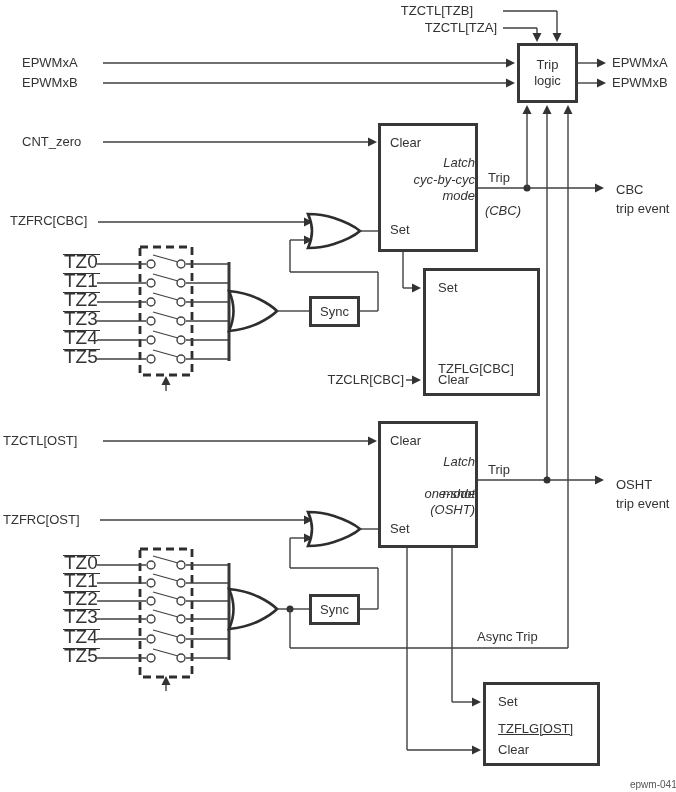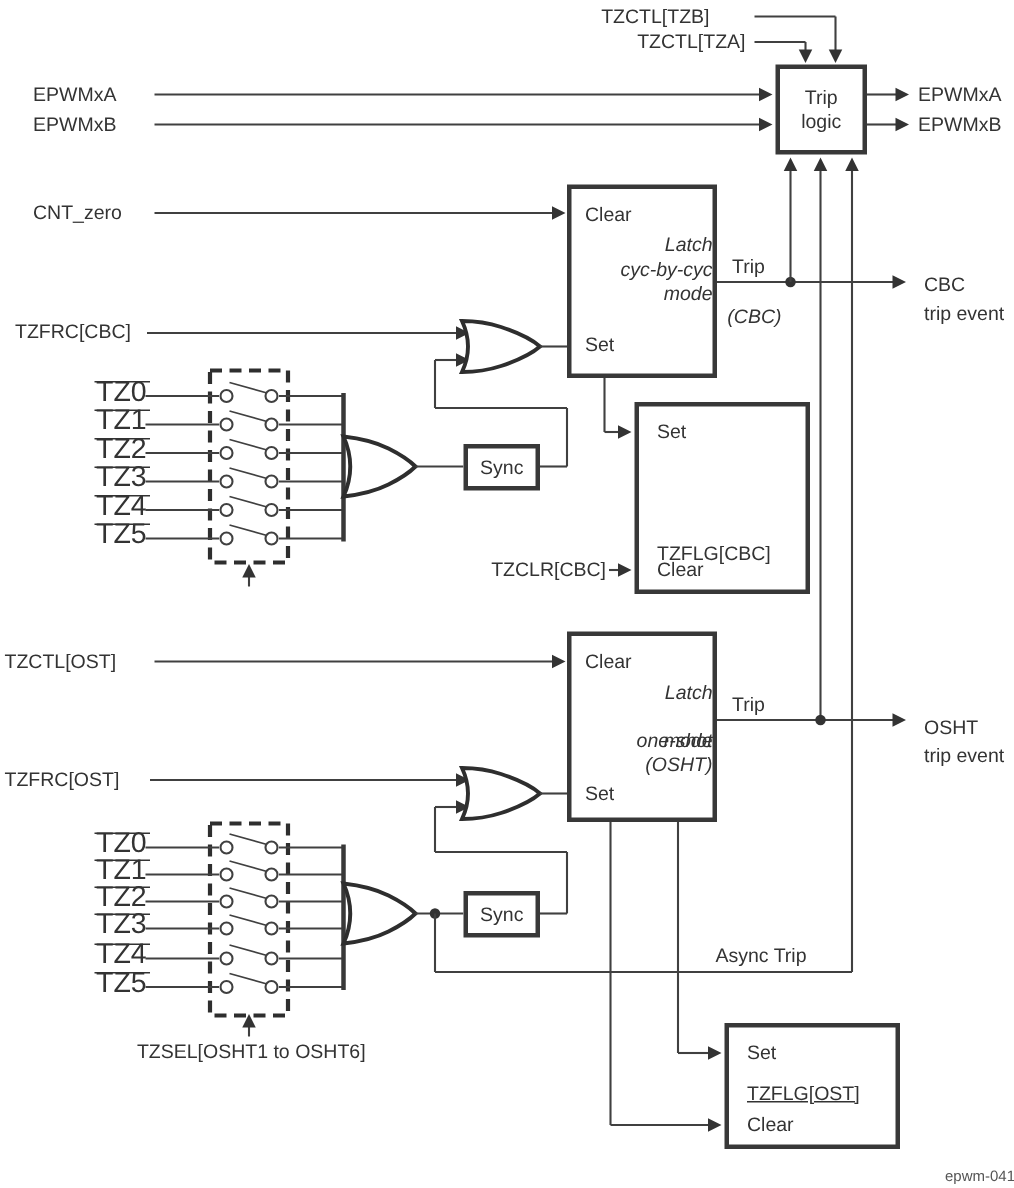--- a/index.html
+++ b/index.html
@@ -297,17 +297,16 @@
   <div class="tz" style="top:327px;"><span>TZ4</span></div>
   <div class="tz" style="top:346px;"><span>TZ5</span></div>
 
   <div class="tz" style="top:552px;"><span>TZ0</span></div>
   <div class="tz" style="top:570px;"><span>TZ1</span></div>
   <div class="tz" style="top:588px;"><span>TZ2</span></div>
   <div class="tz" style="top:606px;"><span>TZ3</span></div>
   <div class="tz" style="top:626px;"><span>TZ4</span></div>
   <div class="tz" style="top:645px;"><span>TZ5</span></div>
 
-  <div class="lbl" style="left:85px;top:693px;width:165px;text-align:center;">TZSEL[OSHT1 to OSHT6]</div>
 
   <div class="lbl small" style="left:630px;top:777px;">epwm-041</div>
 
 </div>
 
 </body></html>

